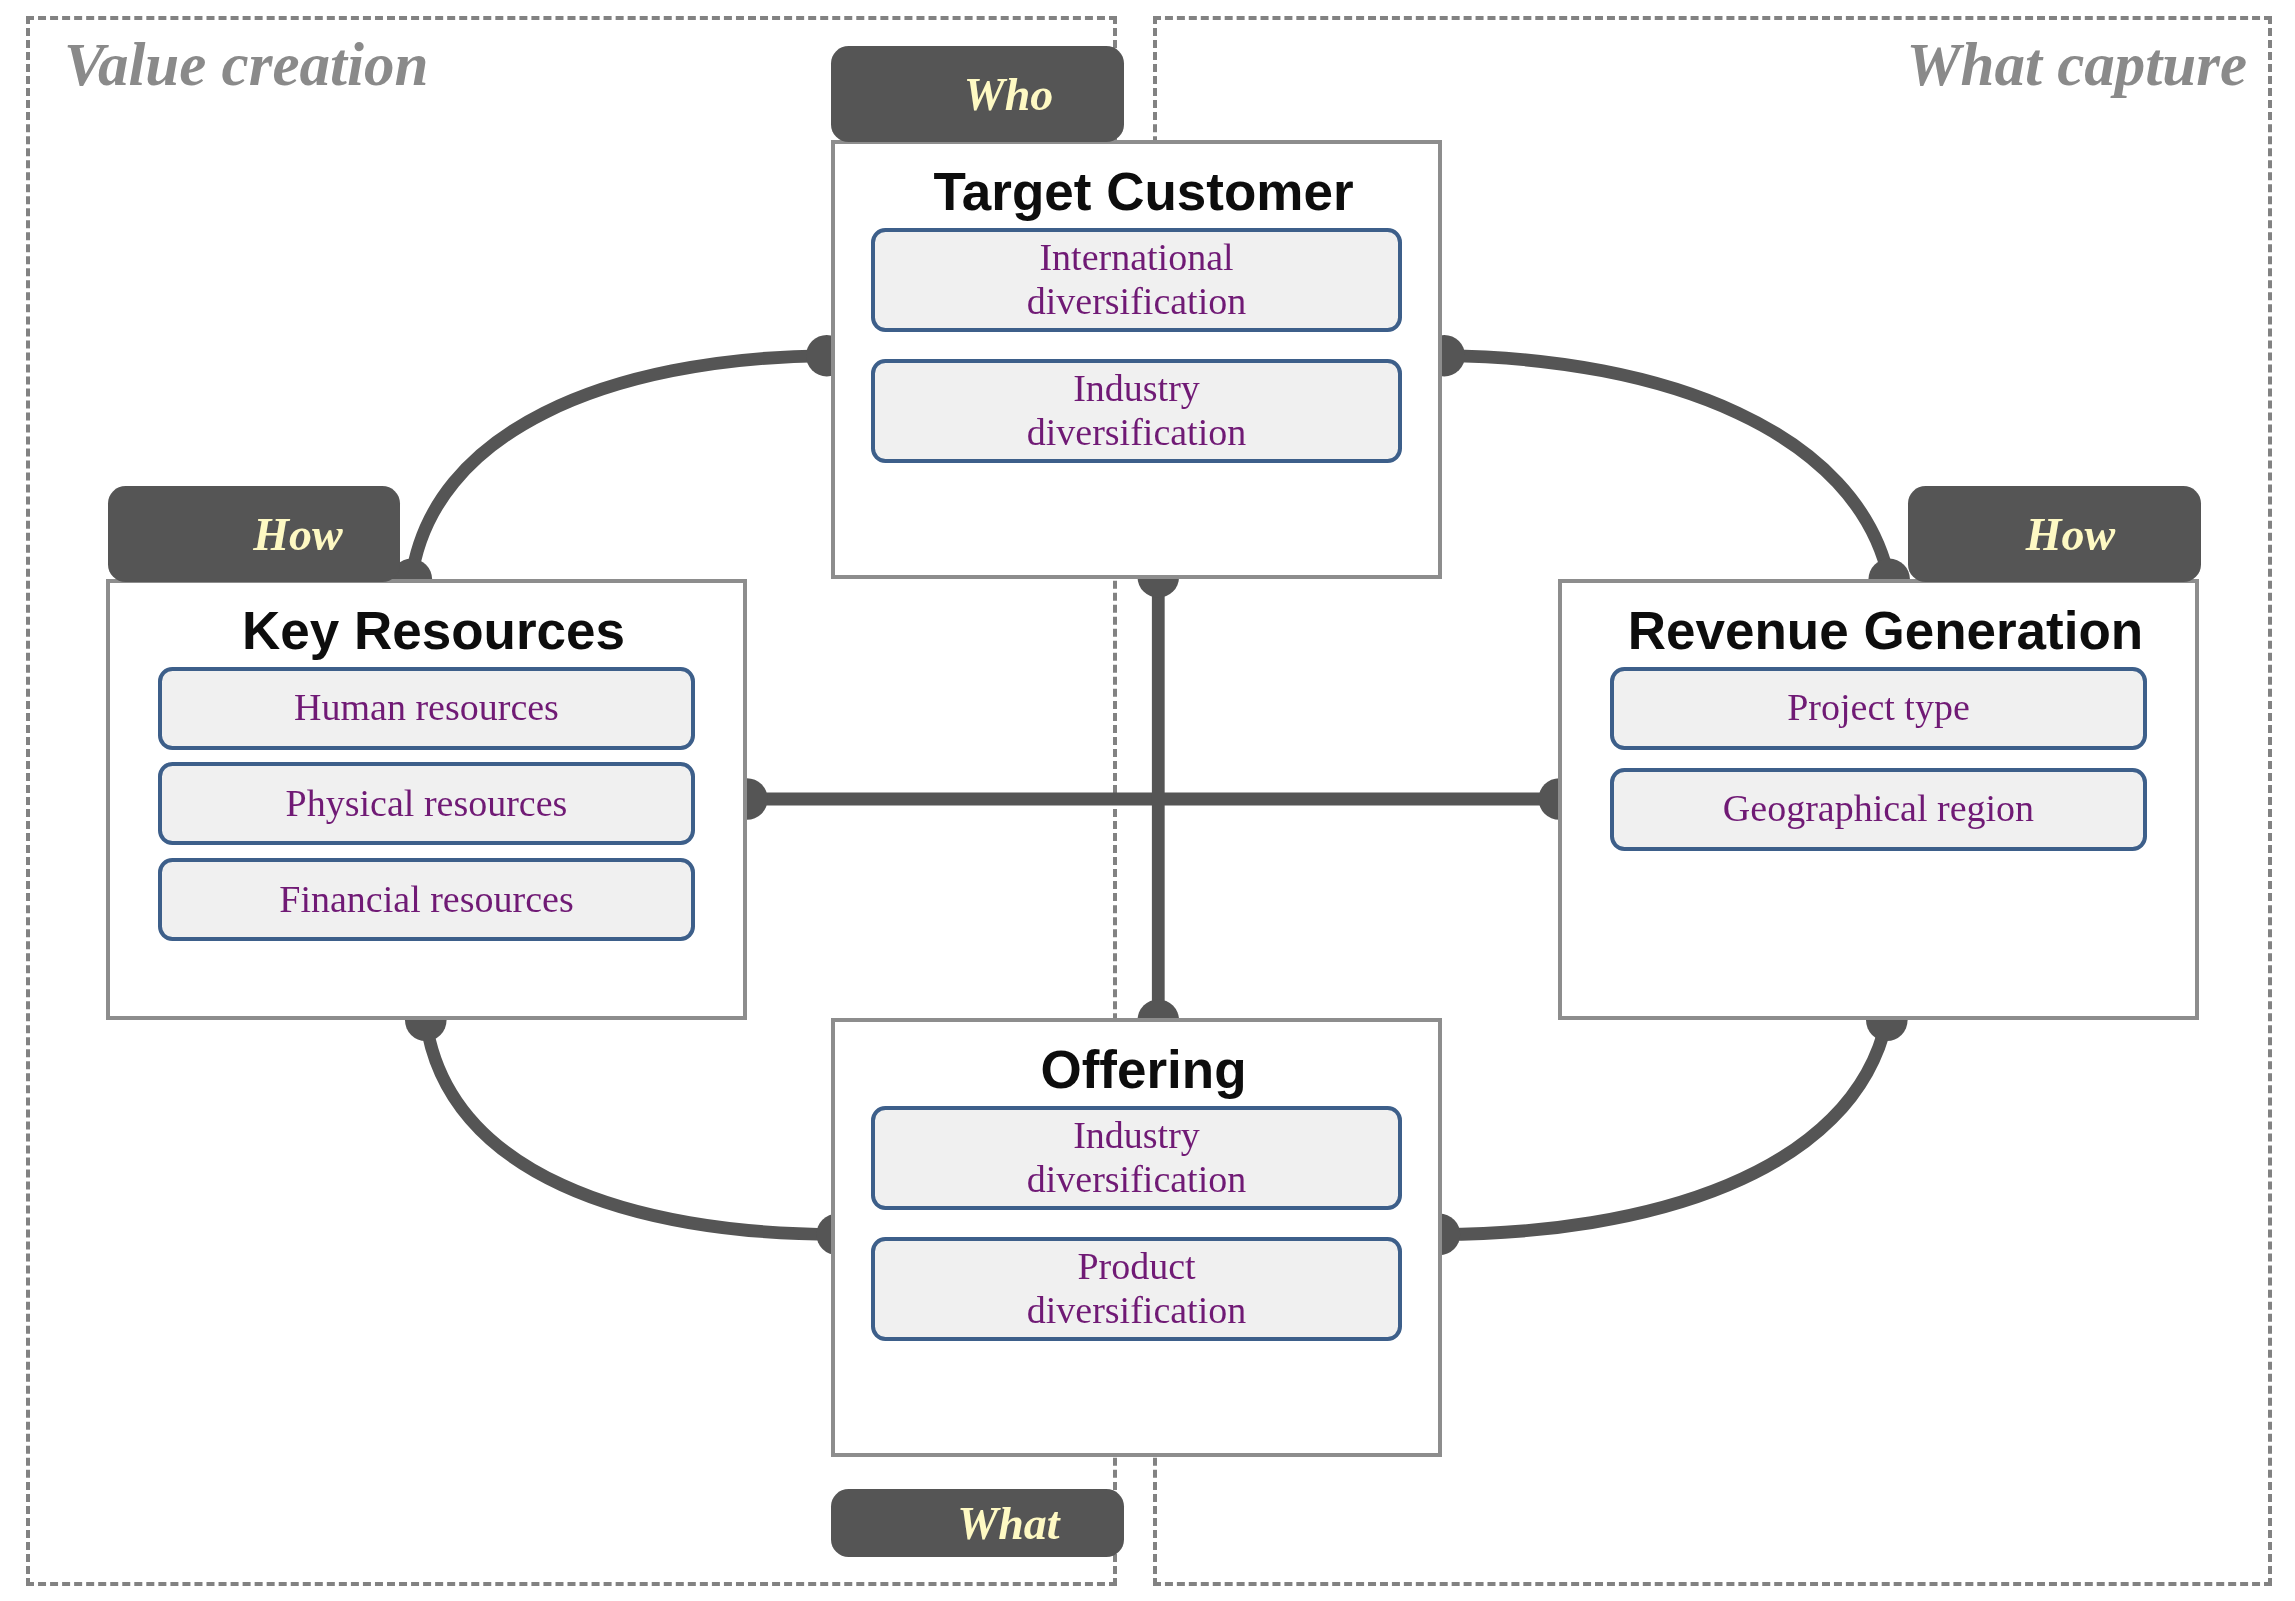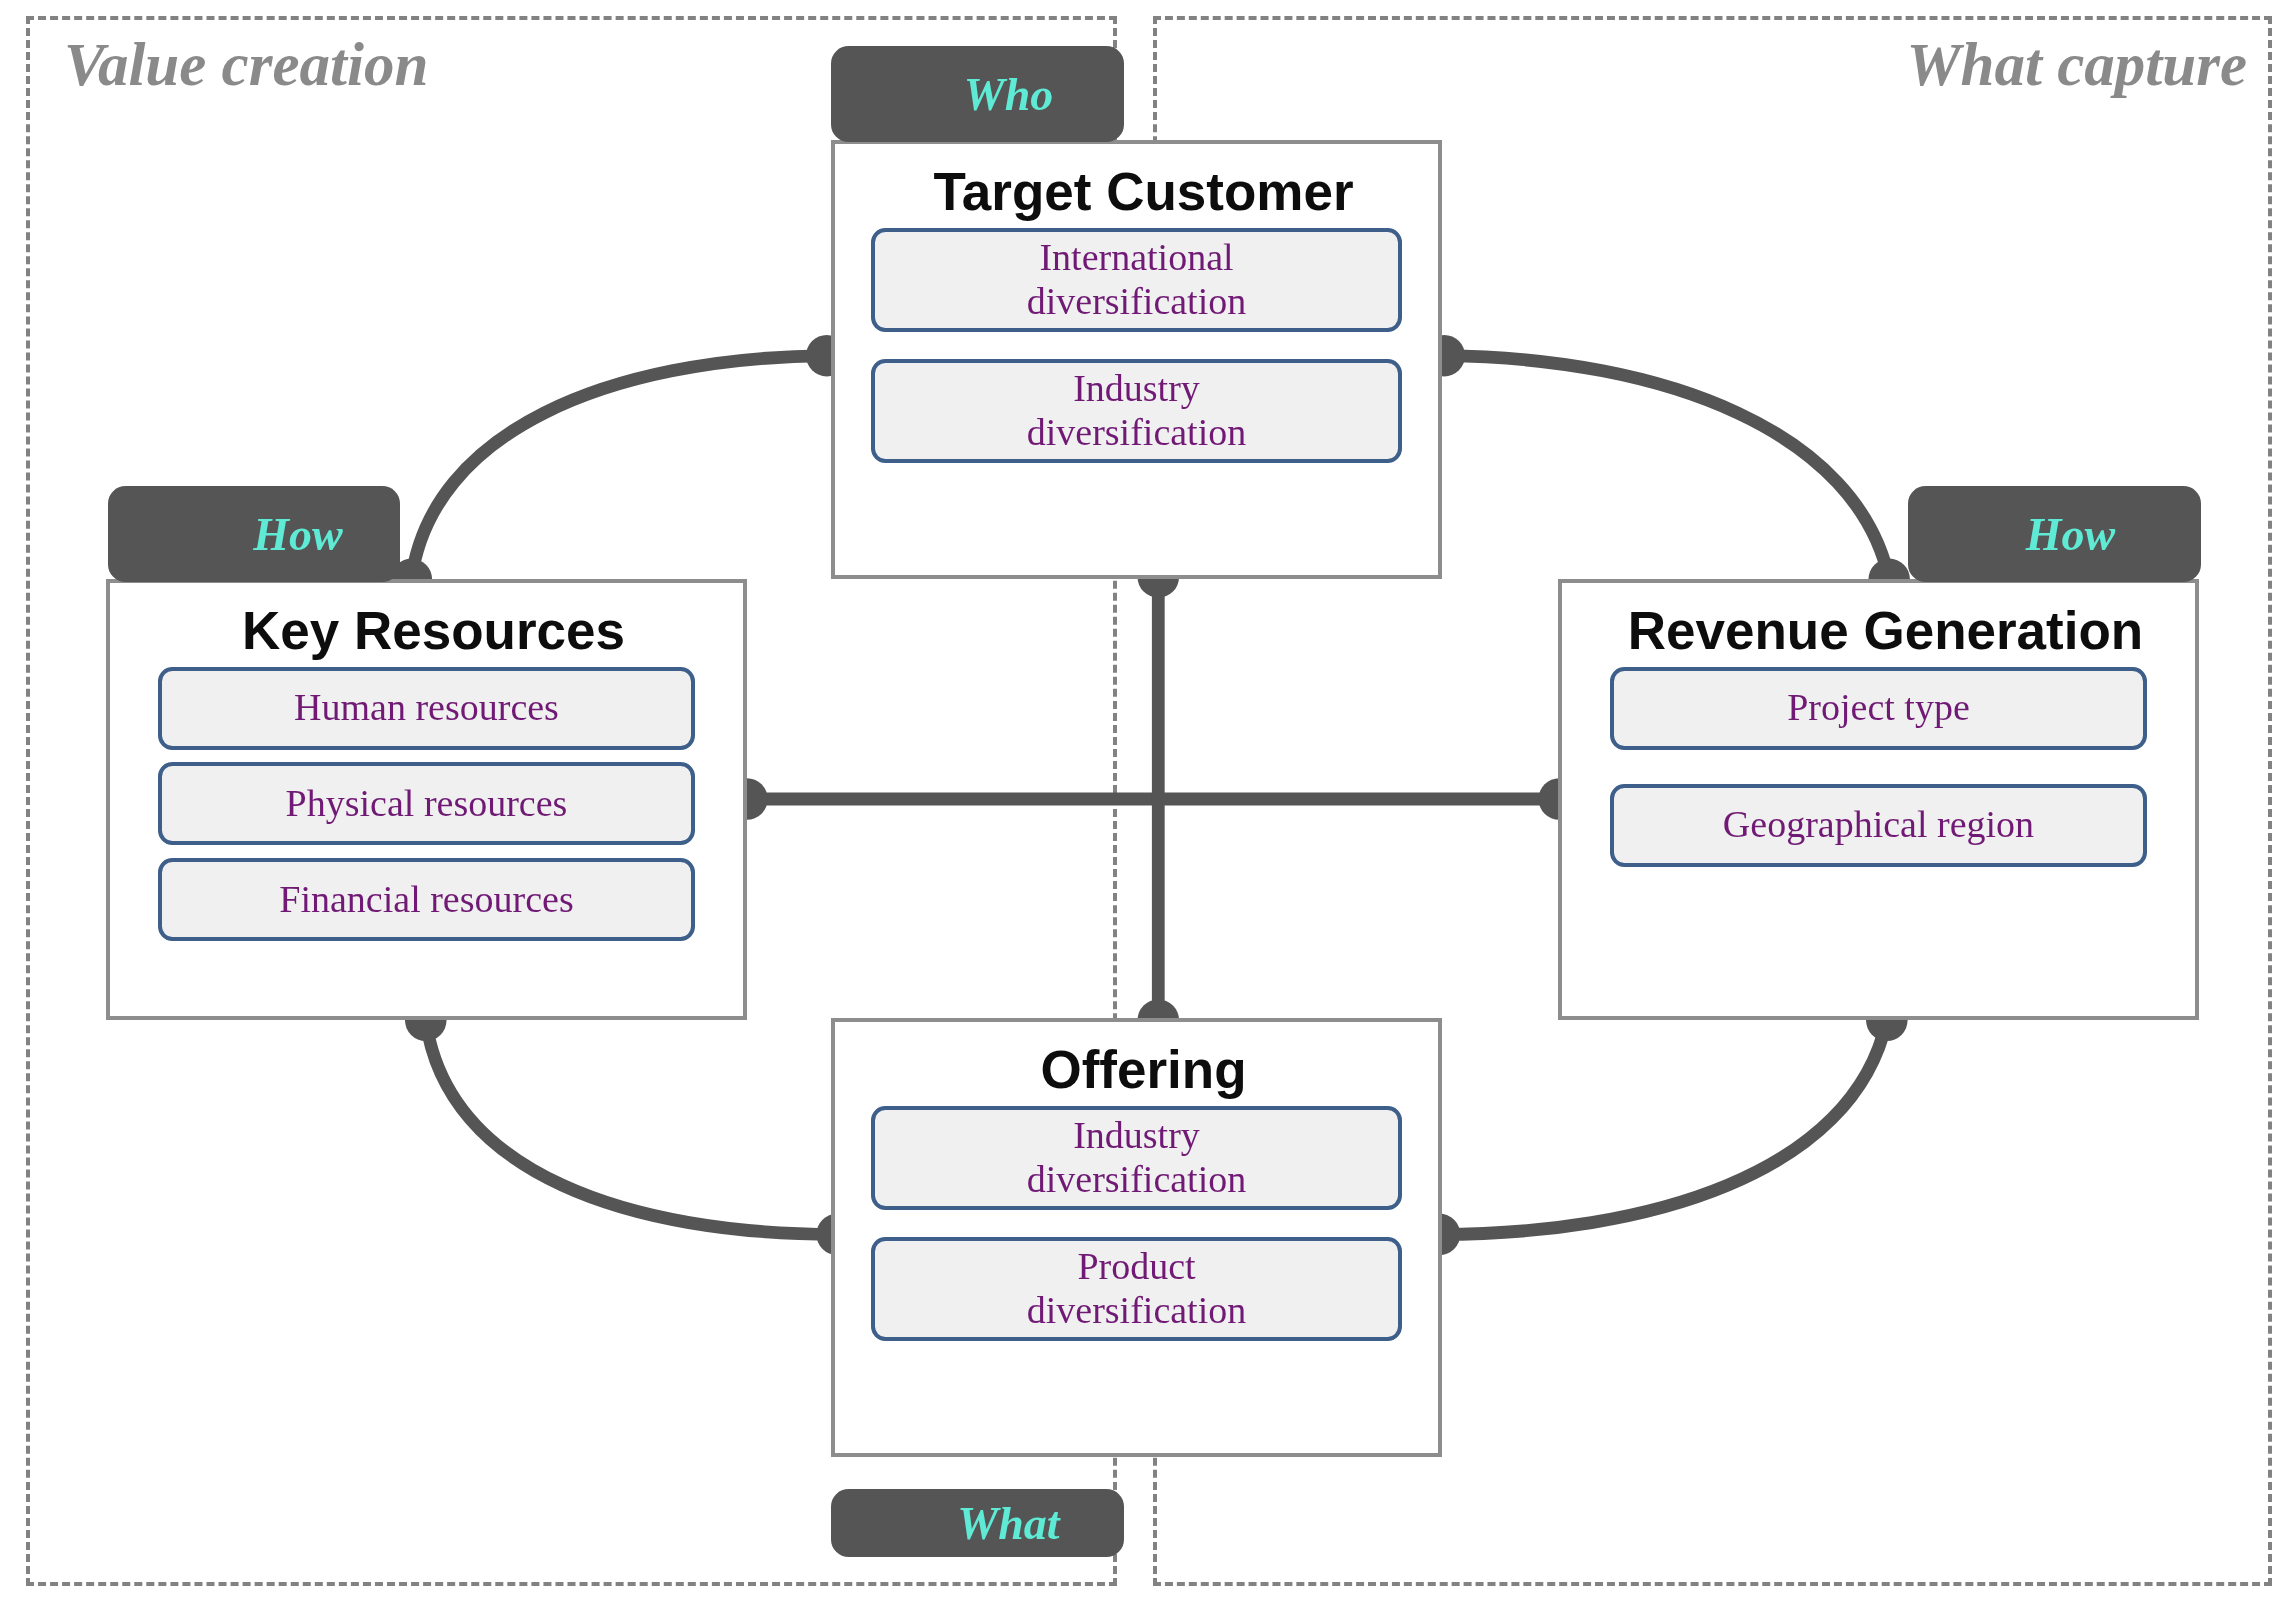--- a/index.html
+++ b/index.html
@@ -108,21 +108,21 @@
     height: 104px;
     padding: 0 8px;
   }
   .attr-chip span { display: block; }
 
   
   .tab {
     position: absolute;
     background: #555555;
     border-radius: 17.6px;
-    color: #5eead4;
+    color: #fef9c3;
     font-style: italic;
     font-weight: 700;
     font-size: 46px;
     display: flex;
     align-items: center;
     white-space: nowrap;
     font-family: "Liberation Serif", "DejaVu Serif", serif;
   }
   #tab-who  { left: 831px; top: 46px;   width: 293px; height: 96px; justify-content: center; padding-left: 62px; box-sizing: border-box; }
   #tab-how-left  { left: 108px;  top: 486px;  width: 292px; height: 96px; justify-content: center; padding-left: 88px; box-sizing: border-box; }
@@ -199,21 +199,21 @@
         <span>Physical resources</span>
       </div>
       <div class="attr-chip">
         <span>Financial resources</span>
       </div>
     </div>
   </div>
 
   <div class="component" id="box-revenue-generation">
     <div class="component-title">Revenue Generation</div>
-    <div class="attr-list" style="gap:34px;margin-top:9.6px;">
+    <div class="attr-list" style="gap:18px;margin-top:9.6px;">
       <div class="attr-chip">
         <span>Project type</span>
       </div>
       <div class="attr-chip">
         <span>Geographical region</span>
       </div>
     </div>
   </div>
 
   <div class="component" id="box-offering">

